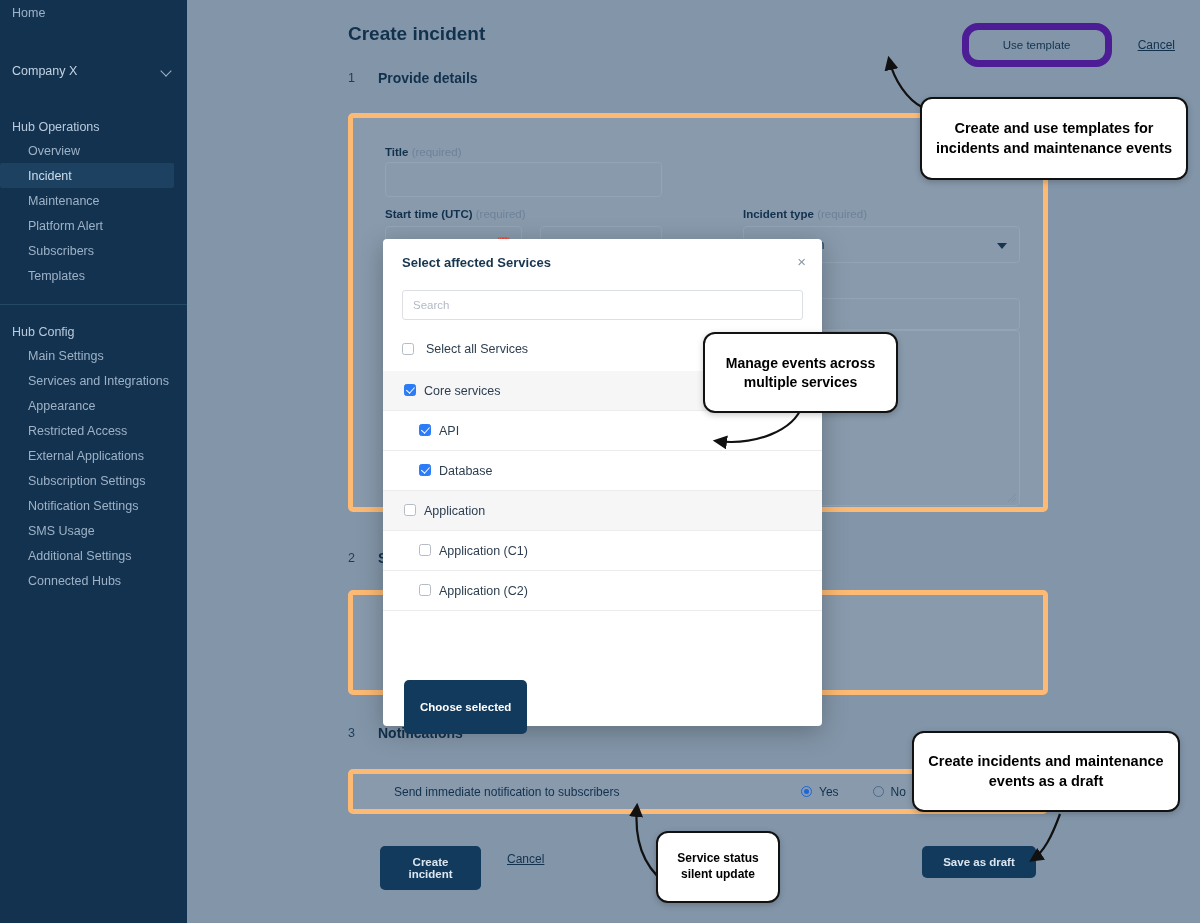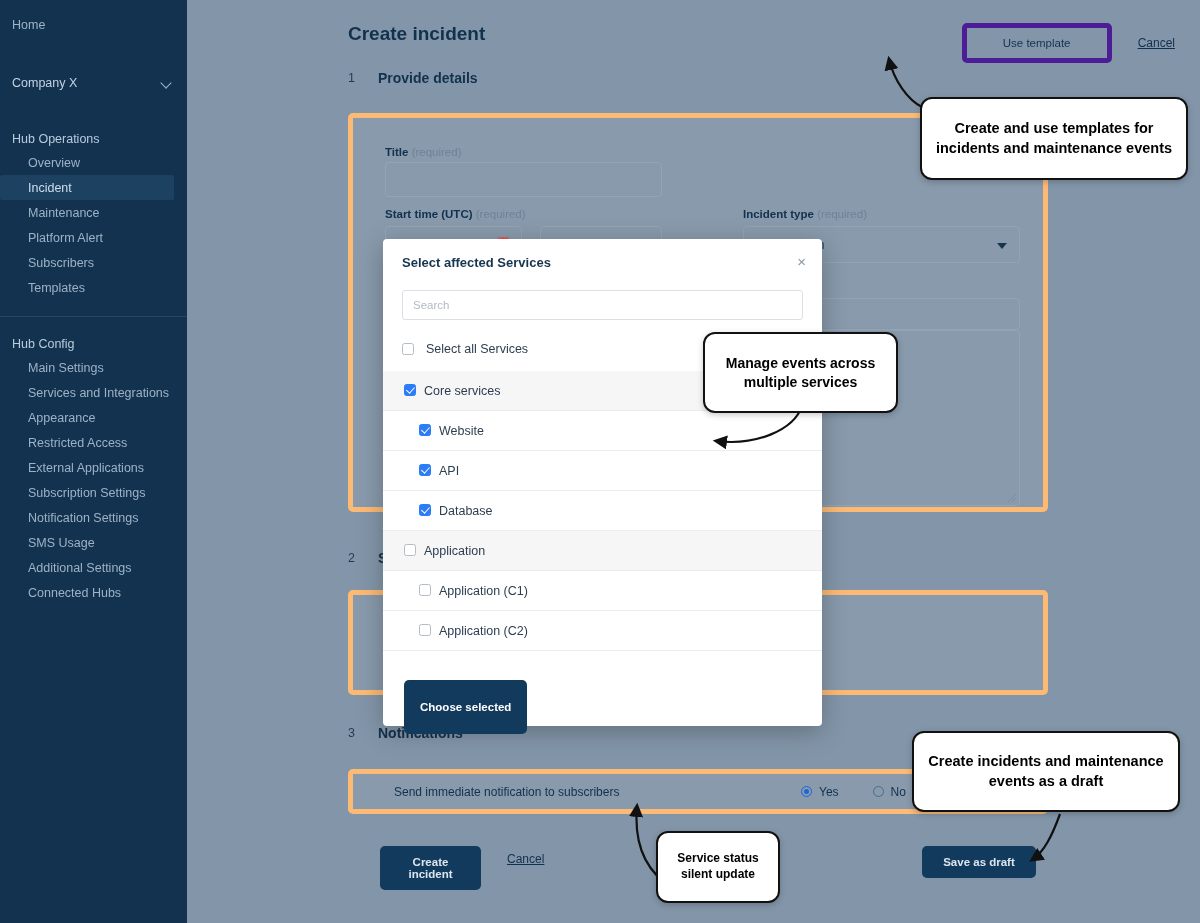--- a/index.html
+++ b/index.html
@@ -15,21 +15,20 @@
     background: #8396a9;
   }
 
   
   .sidebar {
     position: absolute; left: 0; top: 0;
     width: 187px; height: 923px;
     background: #13324f;
     color: #a9bdd1;
     font-size: 12.5px;
-    padding-top: 12px;
   }
   .sb-home {
     padding: 6px 0 6px 12px;
     color: #9db2c7;
     font-size: 12.5px;
     cursor: pointer;
   }
   .sb-company {
     display: flex; align-items: center; justify-content: space-between;
     padding: 8px 14px 8px 12px;
@@ -89,22 +88,22 @@
     position: absolute; left: 161px; top: 23px;
     font-size: 19px; font-weight: bold; color: #12314d;
   }
   .top-actions {
     position: absolute; right: 25px; top: 23px;
     display: flex; align-items: center; gap: 26px;
   }
   .btn-outline {
     min-width: 150px;
     padding: 9px 34px;
-    border: 5px solid #4c1d95;
-    border-radius: 5px;
+    border: 7px solid #4c1d95;
+    border-radius: 16px;
     background: transparent;
     color: #13324f;
     font-size: 11.5px;
     font-family: "Liberation Sans", sans-serif;
     cursor: pointer;
     text-align: center;
   }
   .link-cancel {
     color: #12314d; font-size: 12px;
     text-decoration: underline; cursor: pointer;
@@ -444,24 +443,20 @@
       <span class="srv-lbl">Select all Services</span>
     </label>
 
     <div class="srv-list">
       <div class="srv-row group">
         <span class="cb-wrap"><span class="cb checked"></span></span>
         <span class="srv-lbl">Core services</span>
       </div>
       <div class="srv-row child">
         <span class="cb-wrap"><span class="cb checked"></span></span>
-        <span class="srv-lbl">Website</span>
-      </div>
-      <div class="srv-row child">
-        <span class="cb-wrap"><span class="cb checked"></span></span>
         <span class="srv-lbl">API</span>
       </div>
       <div class="srv-row child">
         <span class="cb-wrap"><span class="cb checked"></span></span>
         <span class="srv-lbl">Database</span>
       </div>
       <div class="srv-row group">
         <span class="cb-wrap"><span class="cb"></span></span>
         <span class="srv-lbl">Application</span>
       </div>

